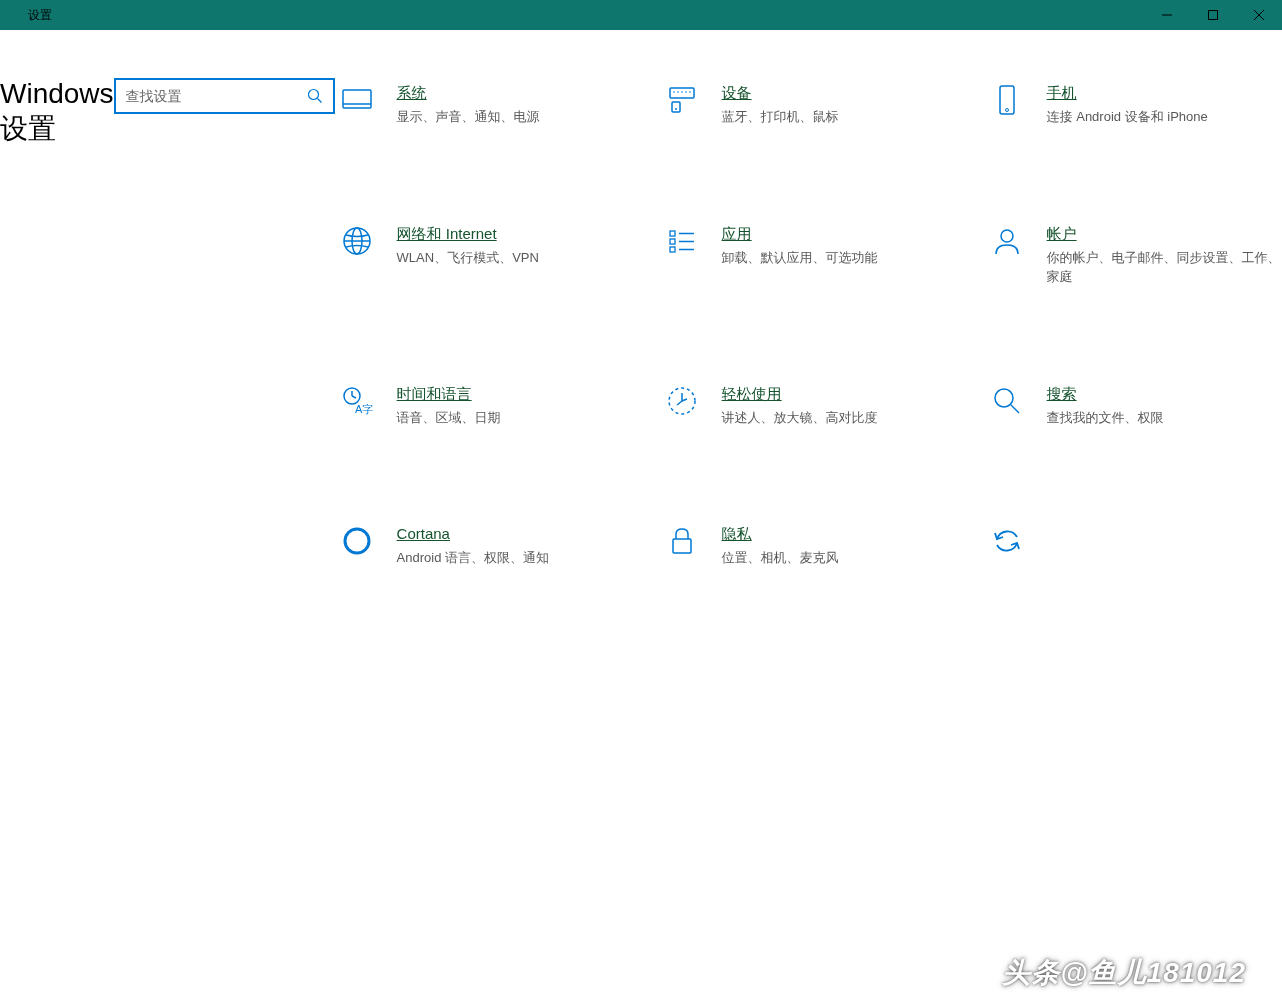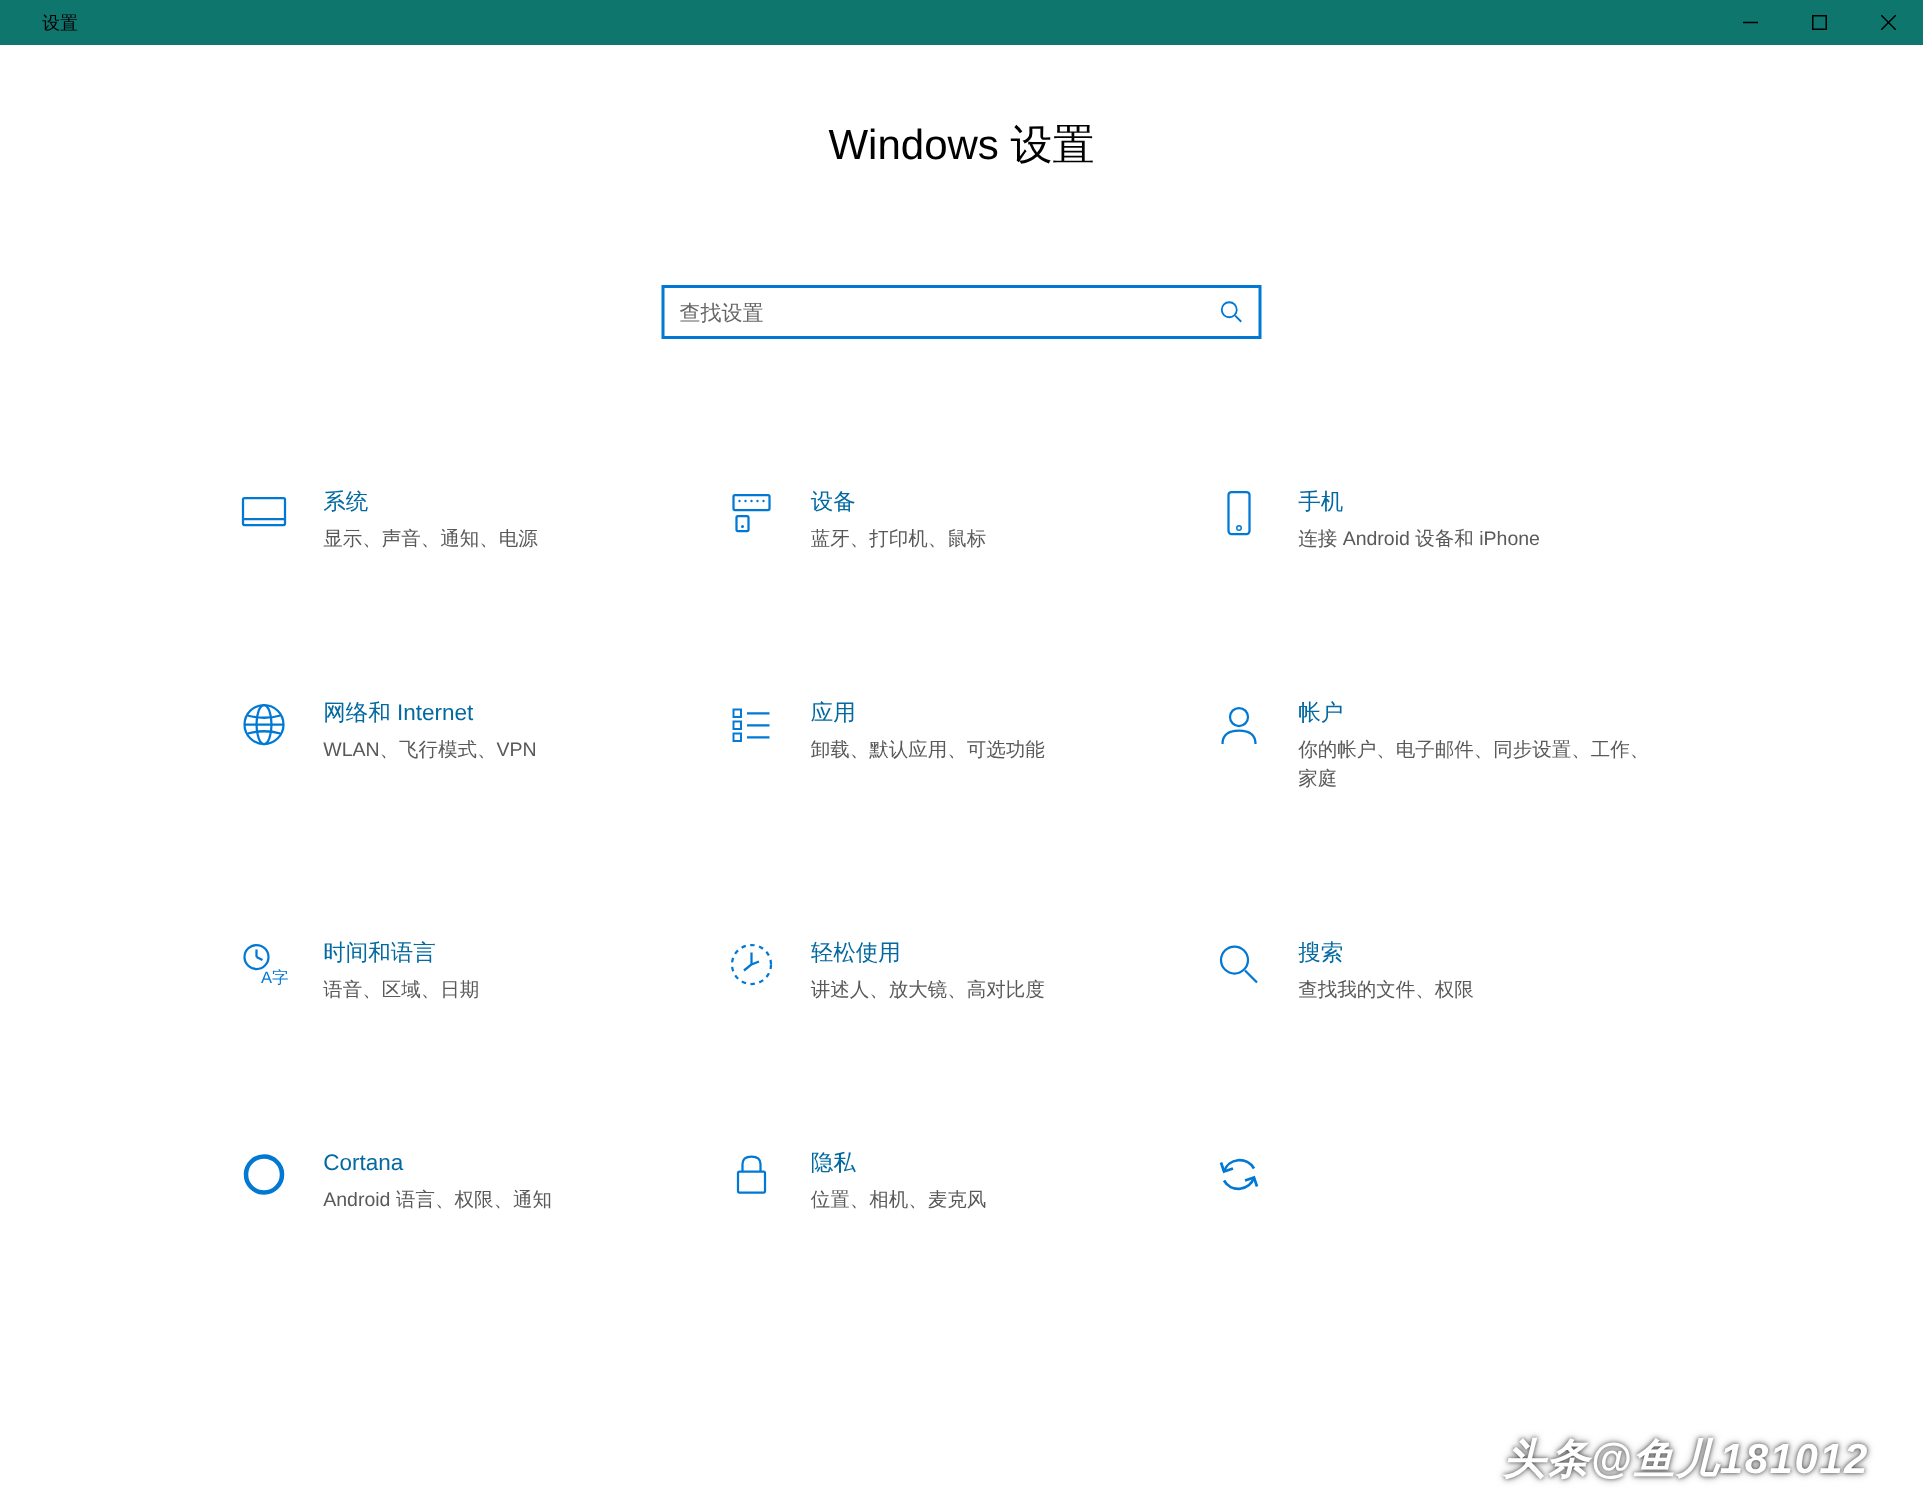--- a/index.html
+++ b/index.html
@@ -38,24 +38,23 @@
       align-items: center;
       justify-content: center;
       cursor: pointer;
     }
     .window-control svg {
       width: 10px;
       height: 10px;
     }
     .main-content {
       display: flex;
-      flex-direction: column;
-      align-items: center;
+      flex-direction: row;
+      align-items: flex-start;
       padding-top: 48px;
-      gap: 26px;
     }
     .page-title {
       font-size: 28px;
       font-weight: 300;
       color: #000;
       margin-bottom: 48px;
     }
     .search-box {
       width: 400px;
       height: 36px;
@@ -105,23 +104,24 @@
     .category-icon svg {
       width: 32px;
       height: 32px;
     }
     .category-text {
       flex: 1;
       padding-right: 20px;
     }
     .category-title {
       font-size: 15px;
-      color: #0369a1;
+      color: #14532d;
       margin-bottom: 4px;
       line-height: 1.4;
+      text-decoration: underline;
     }
     .category-desc {
       font-size: 13px;
       color: #595959;
       line-height: 1.5;
     }
     .watermark {
       position: absolute;
       bottom: 10px;
       right: 36px;

